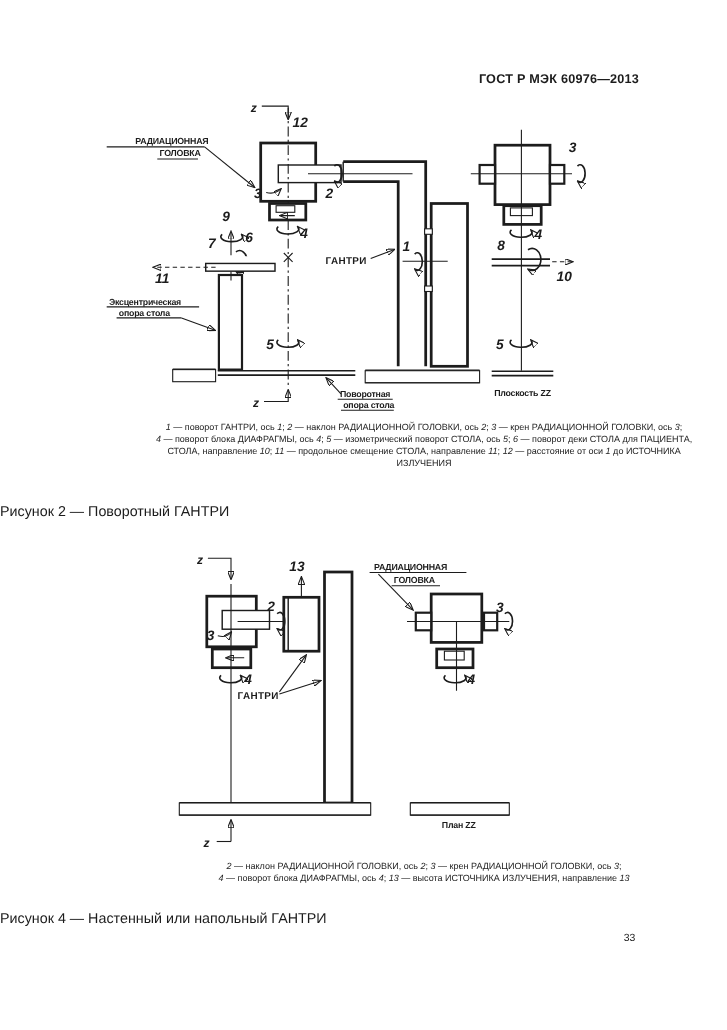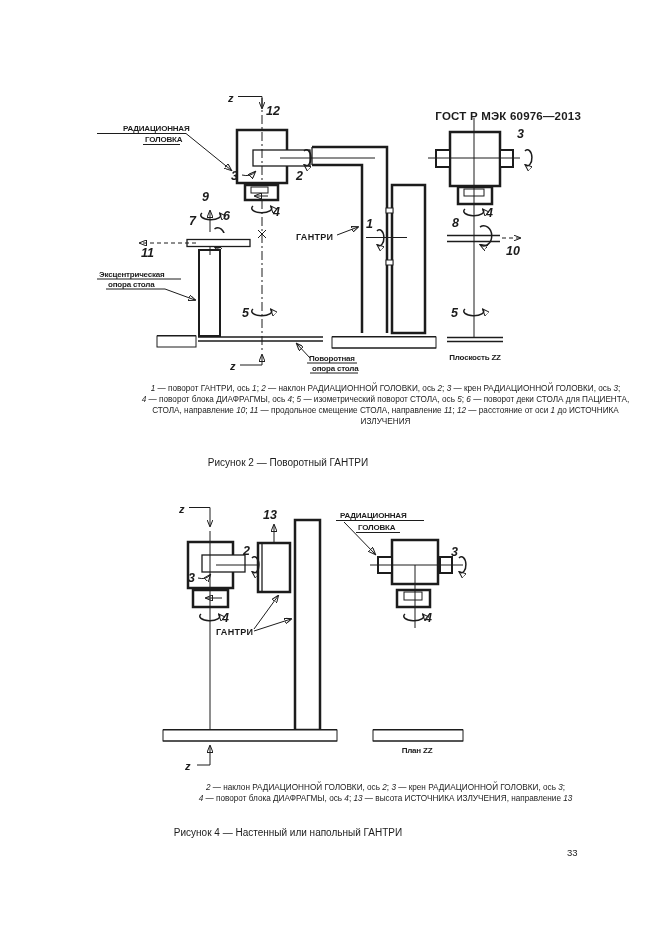--- a/index.html
+++ b/index.html
@@ -1,34 +1,34 @@
 <!DOCTYPE html>
 <html><head>
 <meta charset="utf-8">
 <style>
   html,body{margin:0;padding:0;}
   body{width:661px;height:936px;background:#ffffff;font-family:"Liberation Sans",sans-serif;color:#1c1c1c;position:relative;overflow:hidden;}
   .page{position:absolute;inset:0;background:#fff;}
-  .header{position:absolute;top:66px;right:80px;font-size:11.5px;font-weight:bold;letter-spacing:0.2px;margin-top:44px;}
+  .header{position:absolute;top:66px;right:80px;font-size:11.5px;font-weight:bold;letter-spacing:0.2px;}
   svg{position:absolute;left:0;}
   svg text{fill:#1c1c1c;stroke:none;font-family:"Liberation Sans",sans-serif;}
   svg .num{font-size:12.5px;font-weight:bold;font-style:italic;}
   svg .zlbl{font-size:11px;font-weight:bold;font-style:italic;}
   svg .lbl{font-size:8px;font-weight:bold;letter-spacing:-0.2px;}
   svg .lbl9{font-size:9px;font-weight:bold;letter-spacing:0.3px;}
   svg path,svg line,svg polyline{fill:none;stroke:#1c1c1c;}
   svg rect{stroke:#1c1c1c;fill:#ffffff;}
   .s1{stroke-width:1px;} .s13{stroke-width:1.3px;} .s15{stroke-width:1.5px;}
   .s2{stroke-width:2px;} .s25{stroke-width:2.5px;}
   .dashdot{stroke-dasharray:9 3 2 3;}
   .dash{stroke-dasharray:4 3;}
   .caption{position:absolute;left:12px;width:661px;text-align:center;font-size:8.2px;line-height:10.9px;color:#222;padding-left:43px;}
   .cap-line{white-space:nowrap;}
   .cap-line i{font-style:italic;}
-  .fig-title{position:absolute;left:0;width:576px;text-align:center;font-size:10px;color:#1c1c1c;}
+  .fig-title{position:absolute;left:0;width:576px;text-align:left;font-size:13px;color:#1c1c1c;}
   .page-number{position:absolute;top:847px;left:567px;font-size:9.5px;}
 </style>
 </head>
 <body>
 
 <div class="page">
 
   <div class="header">ГОСТ Р МЭК 60976—2013</div>
 
   <svg width="661" height="292" viewBox="0 0 661 292" style="top:88px">

